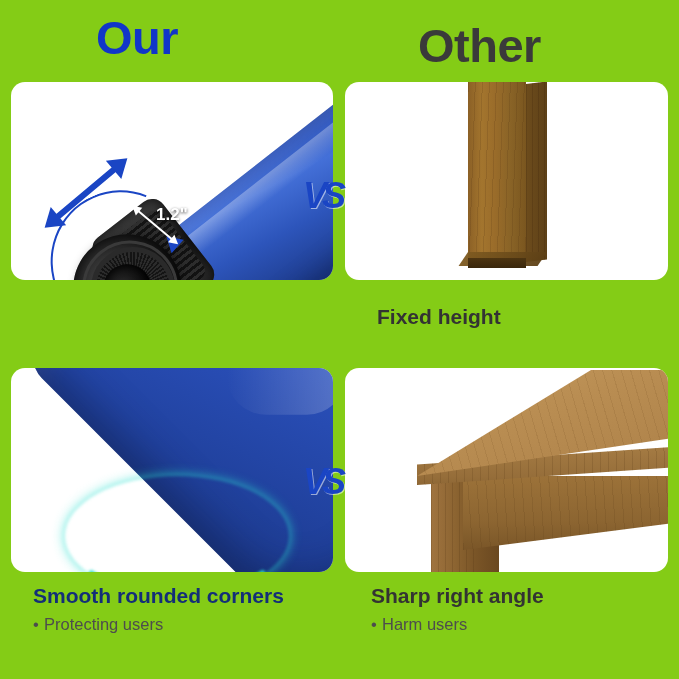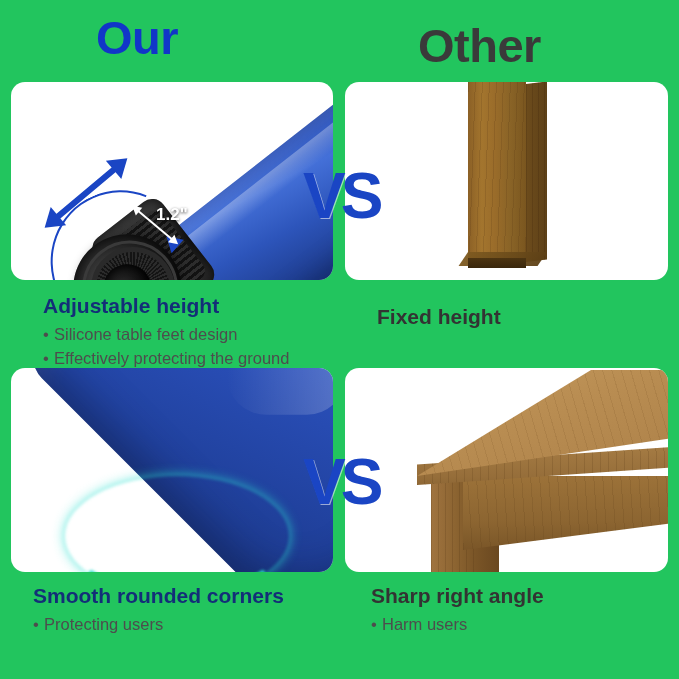--- a/index.html
+++ b/index.html
@@ -4,21 +4,21 @@
 <style>
   html, body {
     margin: 0;
     padding: 0;
     background: #ececec;
   }
   .page {
     position: relative;
     width: 679px;
     height: 679px;
-    background: #22c55e;
+    background: #84cc16;
     font-family: "Liberation Sans", sans-serif;
     overflow: hidden;
   }
 
   
   .heading {
     position: absolute;
     top: 8px;
     font-size: 47px;
     font-weight: bold;
@@ -74,22 +74,23 @@
   }
   .tb-list li .bl {
     display: inline-block;
     width: 11px;
     color: #4d4d4d;
   }
 
   
   .vs {
     position: absolute;
-    font-size: 64px;
+    font-size: 36px;
     font-weight: bold;
+    font-style: italic;
     color: #1a45c4;
     letter-spacing: -5px;
     line-height: 52px;
     z-index: 40;
     text-shadow: 1px 1px 0 rgba(255,255,255,0.55);
   }
   .vs-top { left: 303px; top: 170px; }
   .vs-bot { left: 303px; top: 456px; }
 
   
@@ -427,27 +428,20 @@
     <div>
       <div class="wood-leg"></div>
       <div class="wood-leg-side"></div>
       <div class="wood-leg-foot"></div>
       <div class="wood-leg-base"></div>
     </div>
   </div>
 
   <div class="vs vs-top">VS</div>
 
-  <div class="textblock tb-tl">
-    <div class="tb-title blue">Adjustable height</div>
-    <ul class="tb-list">
-      <li><span class="bl">•</span><span>Silicone table feet design</span></li>
-      <li><span class="bl">•</span><span>Effectively protecting the ground</span></li>
-    </ul>
-  </div>
 
   <div class="textblock tb-tr">
     <div class="tb-title dark">Fixed height</div>
     <ul class="tb-list">
     </ul>
   </div>
 
   <div class="card card-bl">
     <div>
       <div class="corner-blue">

